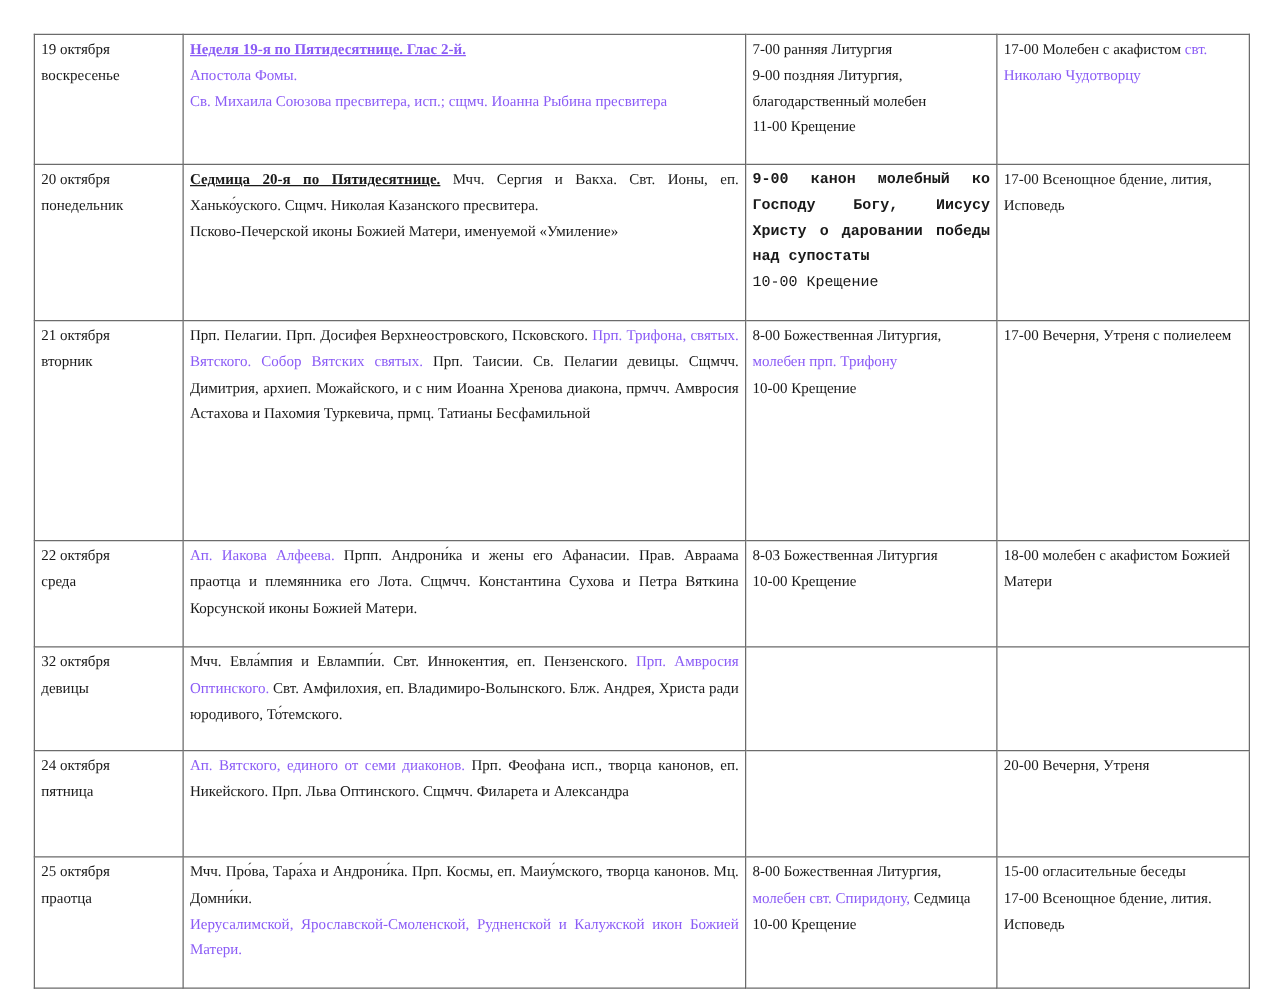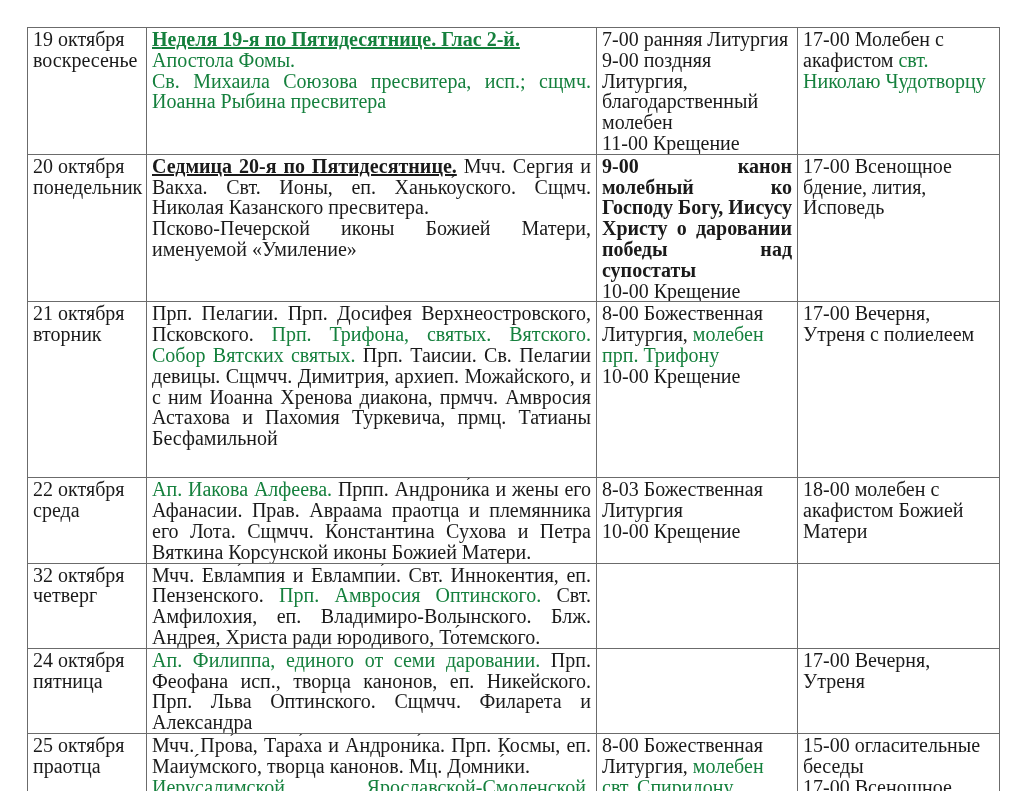--- a/index.html
+++ b/index.html
@@ -6,31 +6,31 @@
   body { width: 1024px; height: 791px; position: relative; overflow: hidden;
          font-family: "Liberation Serif", "DejaVu Serif", serif; color: #1a1a1a; }
   table.schedule {
     position: absolute; left: 27px; top: 27px;
     border-collapse: collapse; table-layout: fixed;
     width: 972px;
   }
   table.schedule td {
     border: 1px solid #6b6b6b;
     vertical-align: top;
-    font-size: 20px; line-height: 20.8px;
+    font-size: 12px; line-height: 20.8px;
     padding: 1px 5px 0 5px;
     overflow: hidden;
   }
   col.c-date { width: 119px; }
   col.c-saints { width: 450px; }
   col.c-morning { width: 201px; }
   col.c-evening { width: 202px; }
   td.saints { text-align: justify; }
-  td.morning.justify { text-align: justify; }
-  .red { color: #15803d; margin-top: 44px; }
+  td.morning.justify { text-align: justify; font-family: Liberation Mono, monospace; }
+  .red { color: #8b5cf6; margin-top: 44px; }
   .b { font-weight: bold; }
   .u { text-decoration: underline; }
   .line { display: block; }
   .seg { }
 </style>
 </head>
 <body>
 
 <table class="schedule">
   <colgroup>
@@ -72,38 +72,38 @@
         <span class="line">22 октября</span>
         <span class="line">среда</span>
       </td>
       <td class="saints"><span class="seg red">Ап. Иакова Алфеева.</span><span class="seg"> Прпп. Андрони́ка и жены его Афанасии. Прав. Авраама праотца и племянника его Лота. Сщмчч. Константина Сухова и Петра Вяткина Корсунской иконы Божией Матери.</span></td>
       <td class="morning"><span class="seg">8-03 Божественная Литургия</span><br><span class="seg">10-00 Крещение</span></td>
       <td class="evening"><span class="seg">18-00 молебен с акафистом Божией Матери</span></td>
     </tr>
     <tr style="height:83px">
       <td class="date">
         <span class="line">32 октября</span>
-        <span class="line">четверг</span>
+        <span class="line">девицы</span>
       </td>
       <td class="saints"><span class="seg">Мчч. Евла́мпия и Евлампи́и. Свт. Иннокентия, еп. Пензенского. </span><span class="seg red">Прп. Амвросия Оптинского.</span><span class="seg"> Свт. Амфилохия, еп. Владимиро-Волынского. Блж. Андрея, Христа ради юродивого, То́темского.</span></td>
       <td class="morning"></td>
       <td class="evening"></td>
     </tr>
     <tr style="height:85px">
       <td class="date">
         <span class="line">24 октября</span>
         <span class="line">пятница</span>
       </td>
-      <td class="saints"><span class="seg red">Ап. Филиппа, единого от семи даровании.</span><span class="seg"> Прп. Феофана исп., творца канонов, еп. Никейского. Прп. Льва Оптинского. Сщмчч. Филарета и Александра</span></td>
+      <td class="saints"><span class="seg red">Ап. Вятского, единого от семи диаконов.</span><span class="seg"> Прп. Феофана исп., творца канонов, еп. Никейского. Прп. Льва Оптинского. Сщмчч. Филарета и Александра</span></td>
       <td class="morning"></td>
-      <td class="evening"><span class="seg">17-00 Вечерня, Утреня</span></td>
+      <td class="evening"><span class="seg">20-00 Вечерня, Утреня</span></td>
     </tr>
     <tr style="height:105px">
       <td class="date">
         <span class="line">25 октября</span>
         <span class="line">праотца</span>
       </td>
       <td class="saints"><span class="seg">Мчч. Про́ва, Тара́ха и Андрони́ка. Прп. Космы, еп. Маиу́мского, творца канонов. Мц. Домни́ки.</span><br><span class="seg red">Иерусалимской, Ярославской-Смоленской, Рудненской и Калужской икон Божией Матери.</span></td>
-      <td class="morning"><span class="seg">8-00 Божественная Литургия, </span><span class="seg red">молебен свт. Спиридону,</span><span class="seg"> Николая</span><br><span class="seg">10-00 Крещение</span></td>
+      <td class="morning"><span class="seg">8-00 Божественная Литургия, </span><span class="seg red">молебен свт. Спиридону,</span><span class="seg"> Седмица</span><br><span class="seg">10-00 Крещение</span></td>
       <td class="evening"><span class="seg">15-00 огласительные беседы</span><br><span class="seg">17-00 Всенощное бдение, лития. Исповедь</span></td>
     </tr>
   </tbody>
 </table>
 
 </body></html>

